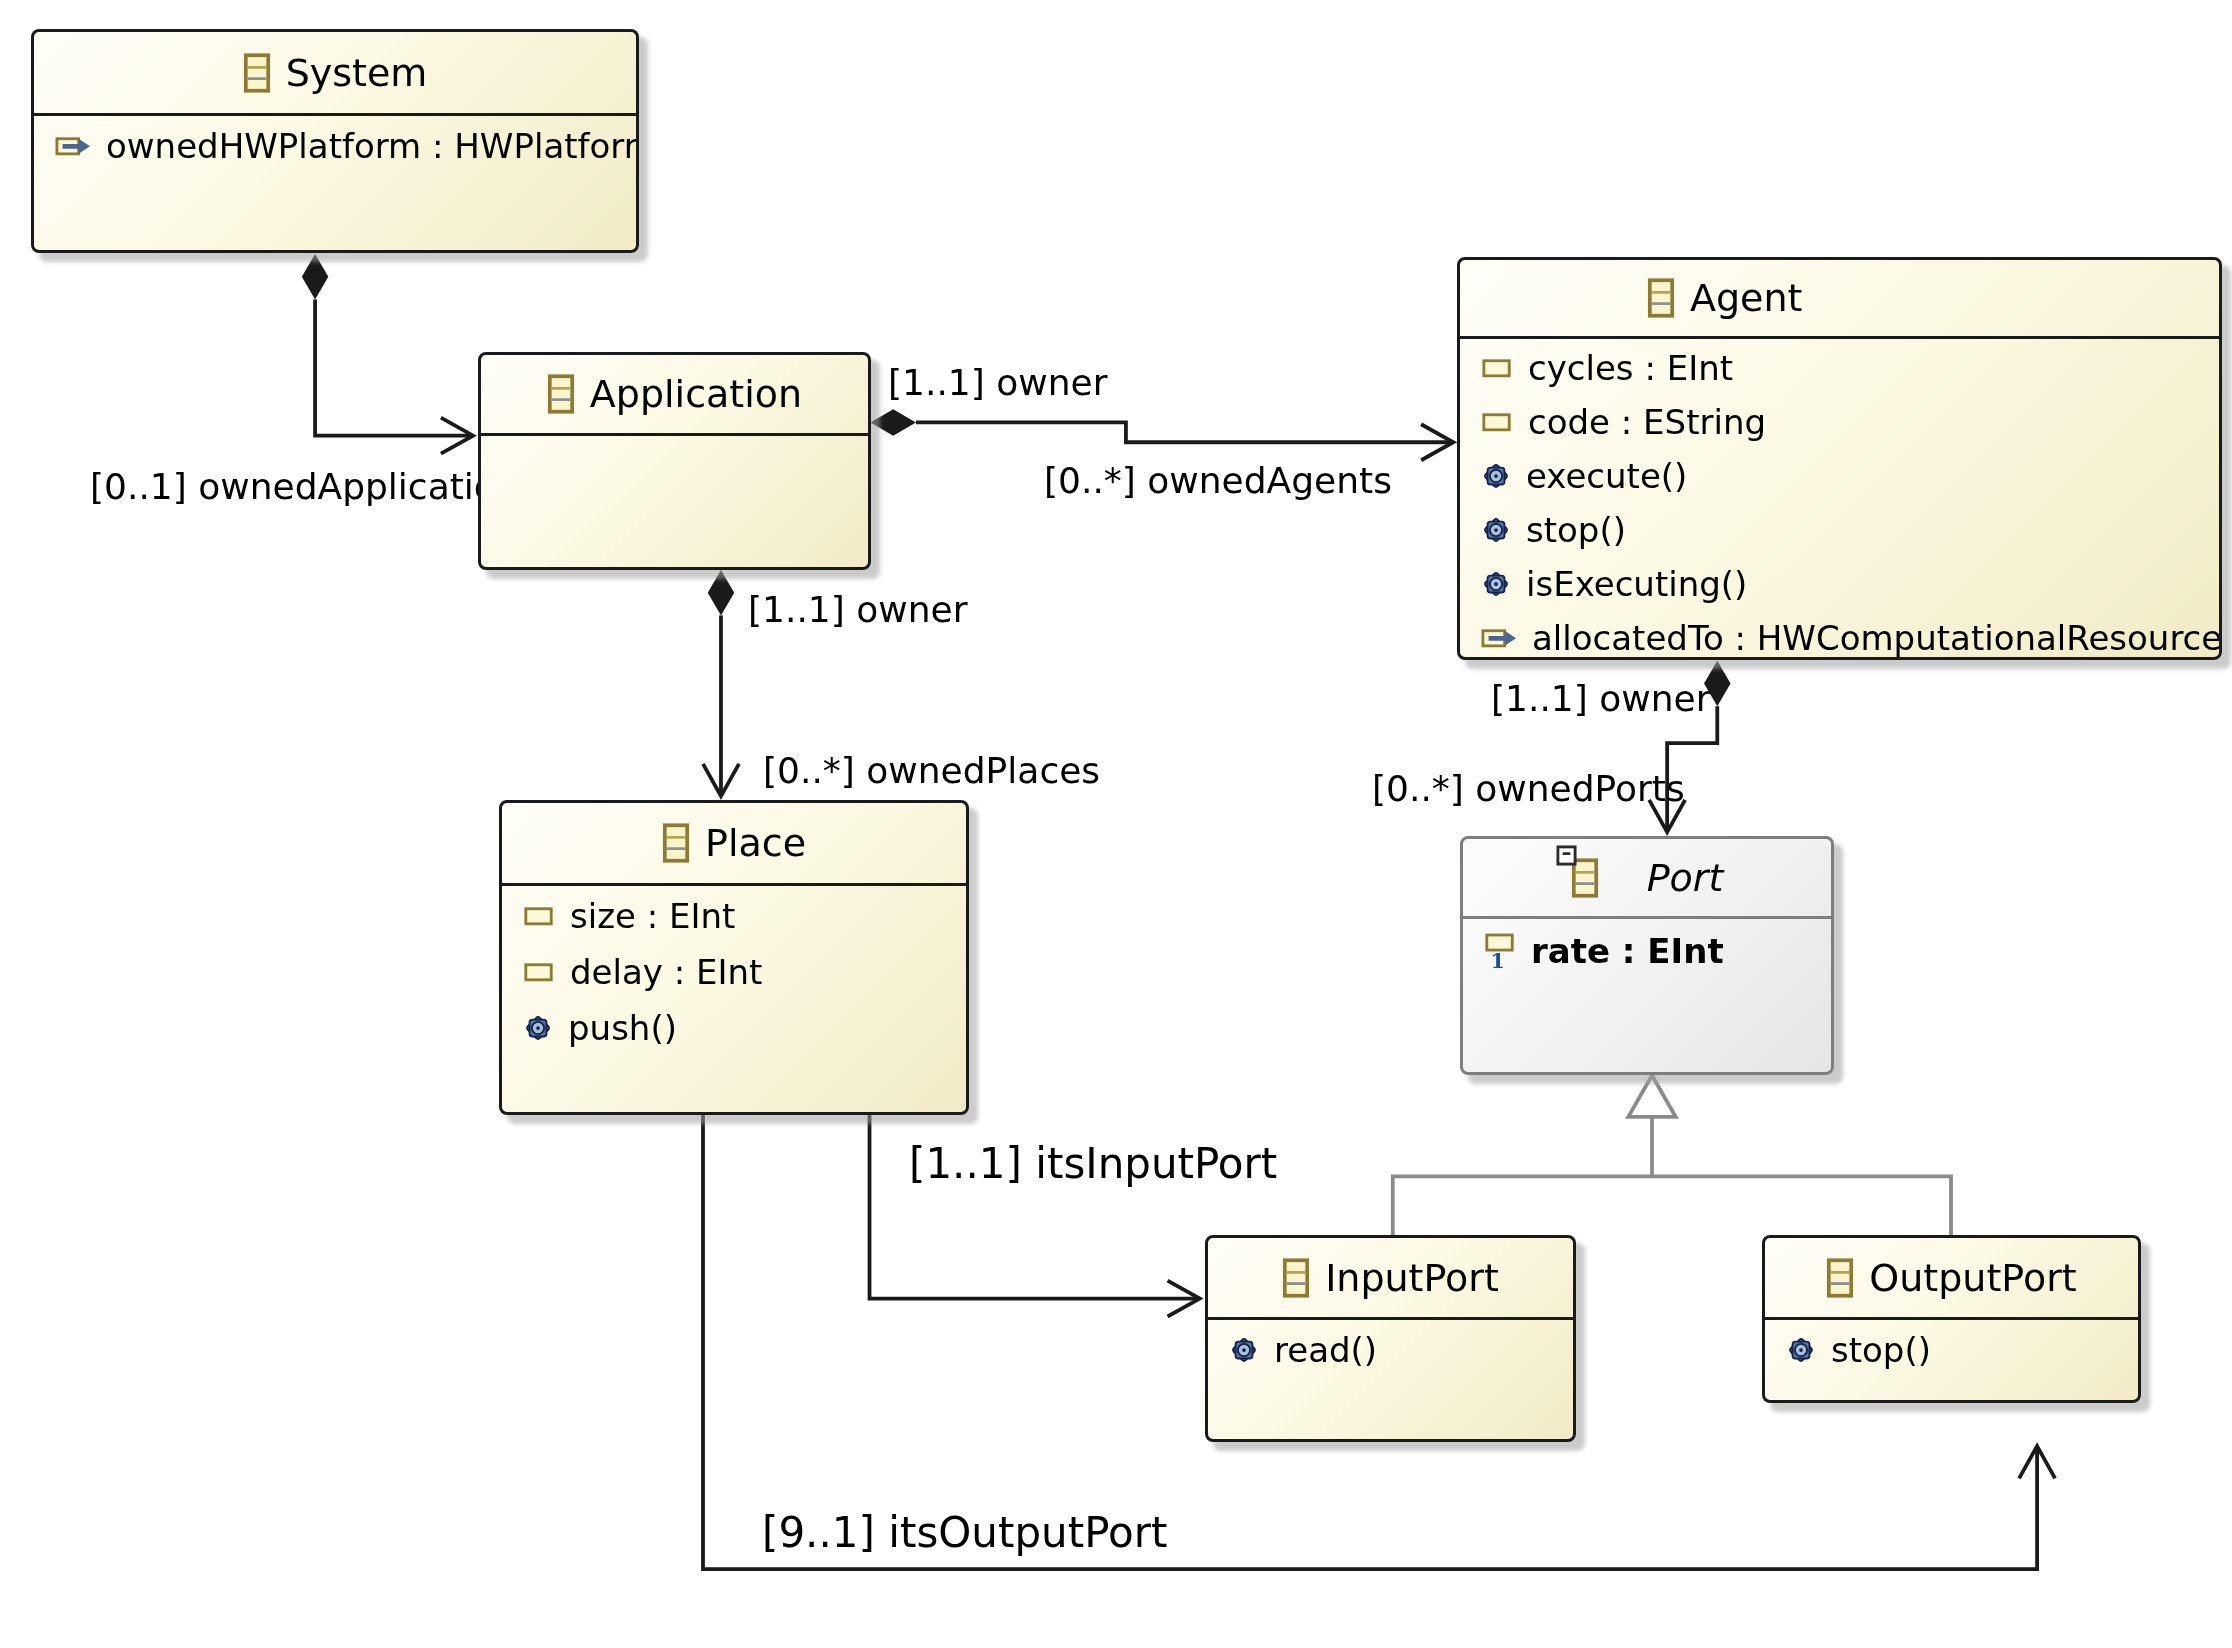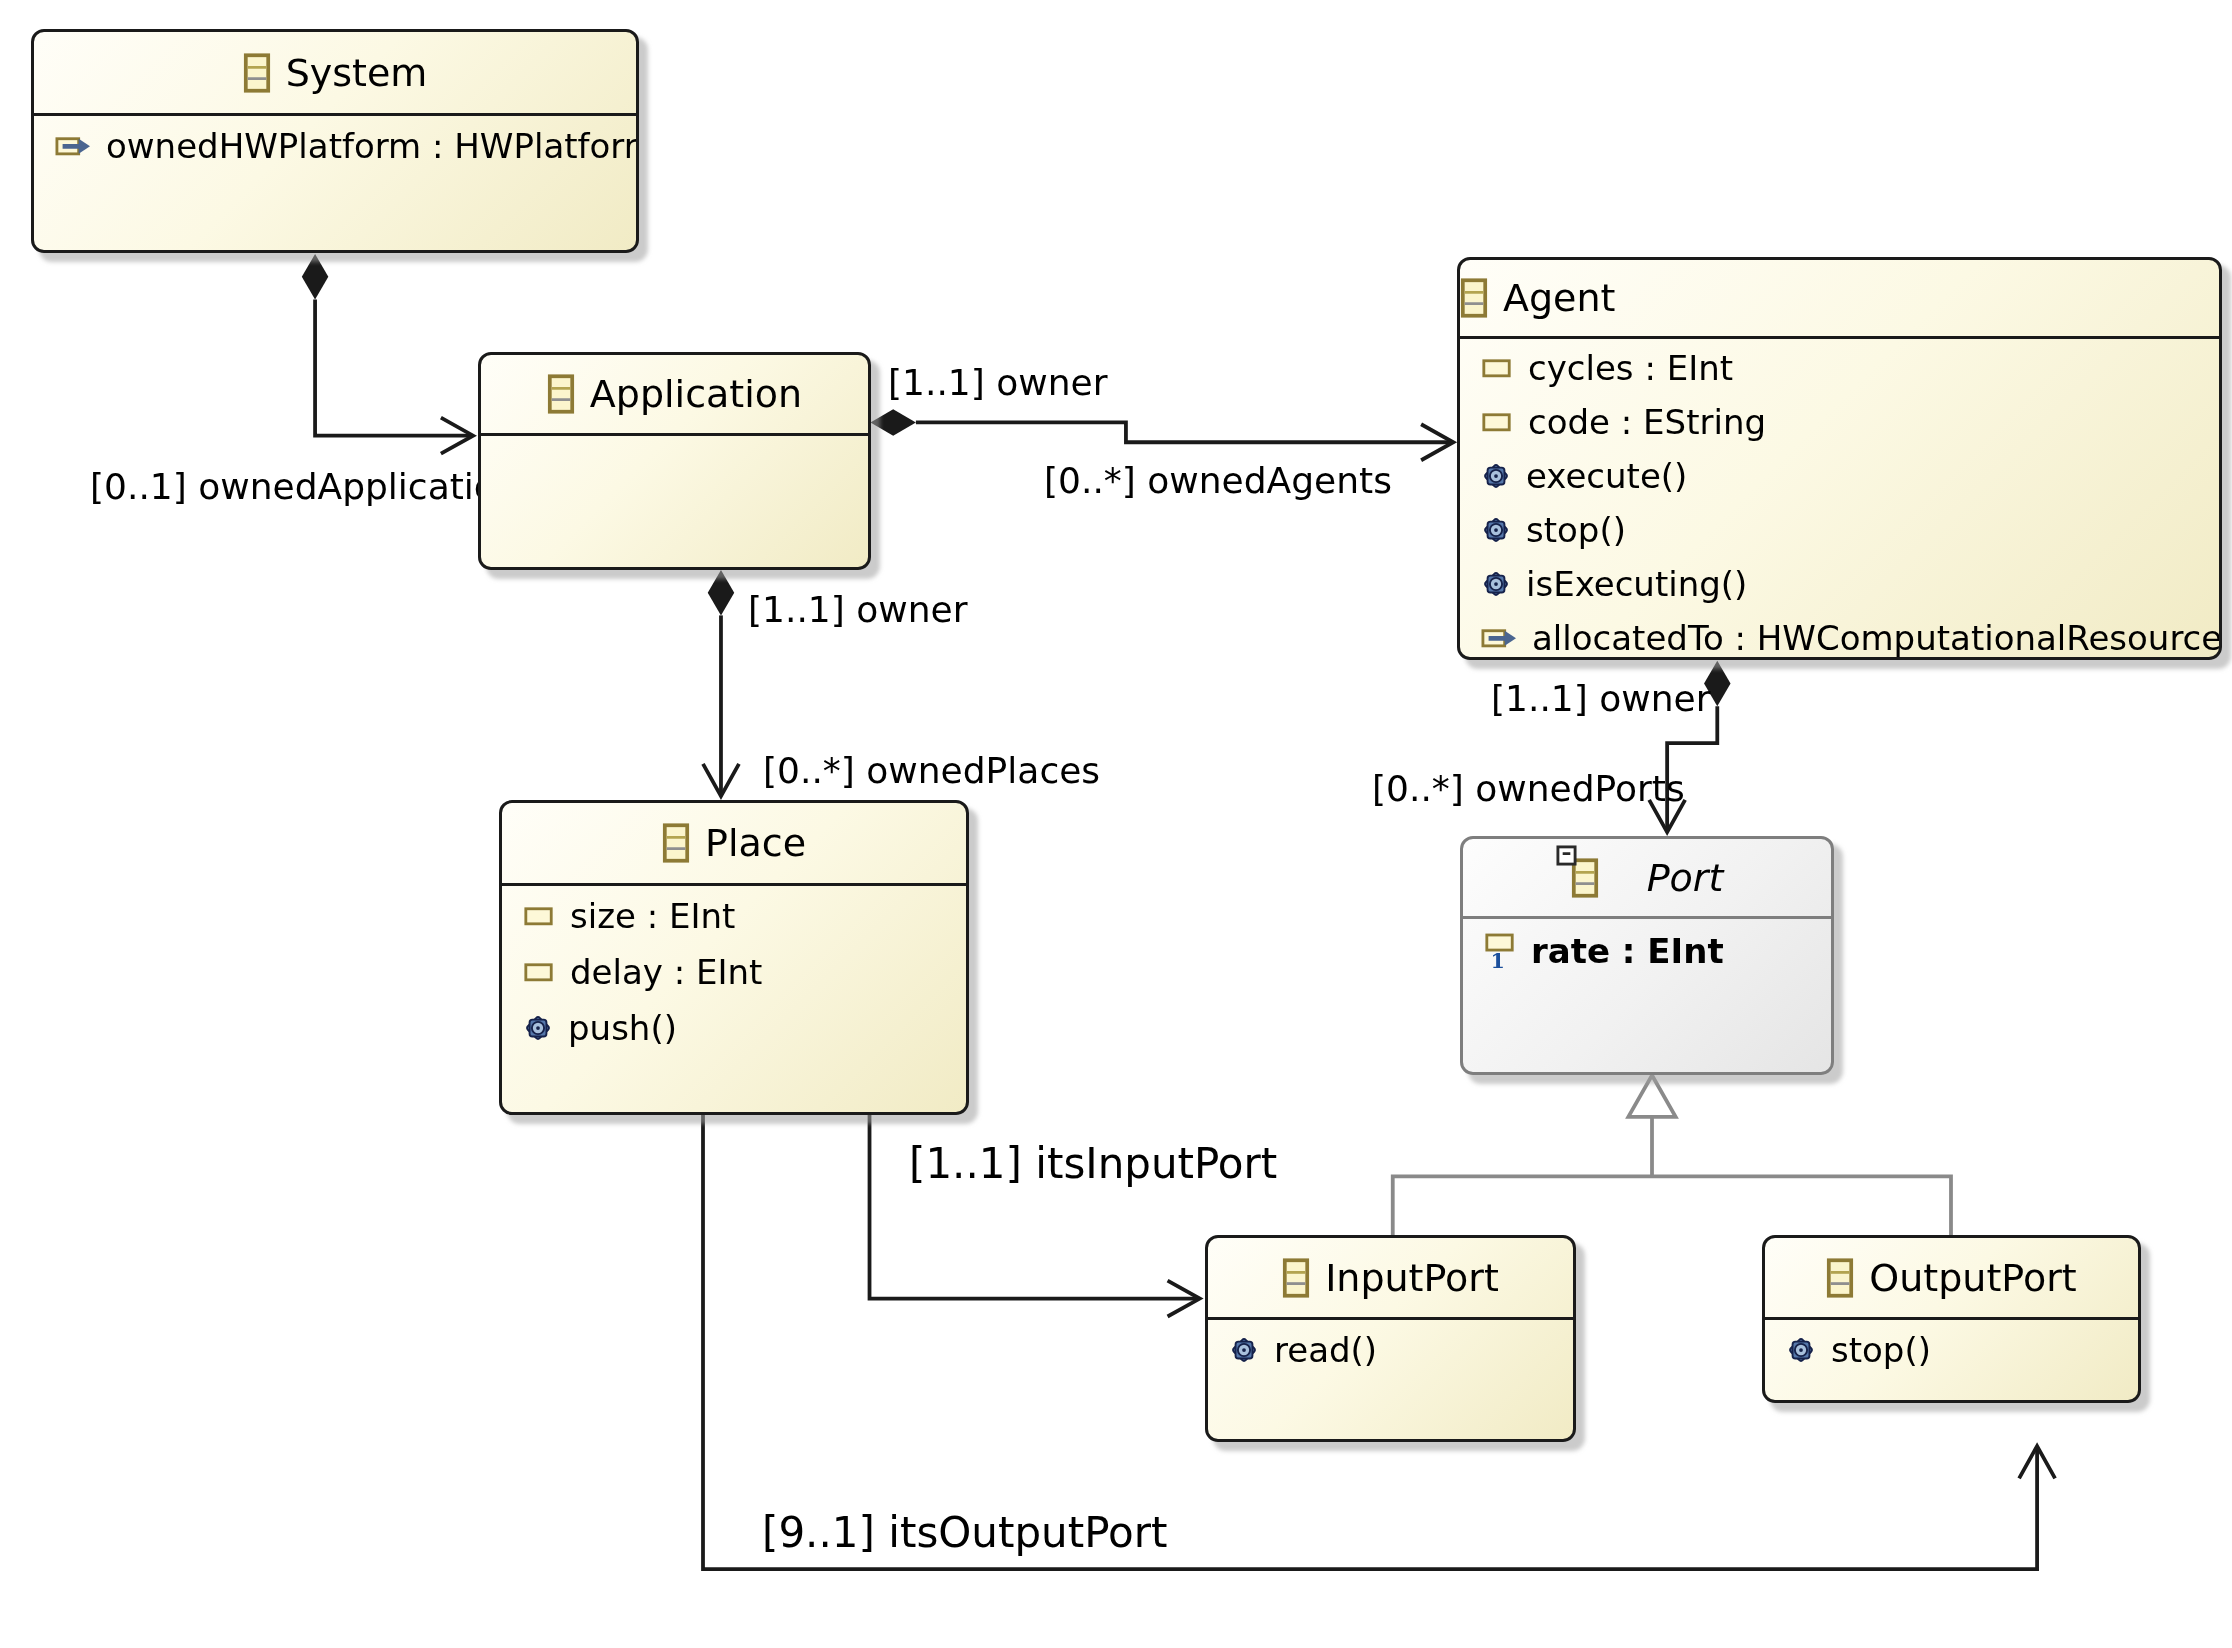--- a/index.html
+++ b/index.html
@@ -5,21 +5,21 @@
   html,body{margin:0;padding:0;background:#ffffff;}
   #canvas{
     position:relative;width:2232px;height:1649px;background:#ffffff;overflow:hidden;
     font-family:"DejaVu Sans","Liberation Sans",sans-serif;color:#000;
   }
   #edge-layer{position:absolute;left:0;top:0;width:2232px;height:1649px;}
 
   
   .uml-class{
     position:absolute;box-sizing:border-box;
-    border:3.8px solid #1a1a1a;border-radius:13px;
+    border:3.8px solid #1a1a1a;border-radius:8px;
     background:linear-gradient(135deg,#fffef8 0%,#fcf9e4 45%,#f1ebc5 100%);
     box-shadow:8.5px 8.5px 4.7px rgba(160,160,160,0.55);
     overflow:hidden;
   }
   .uml-class.abstract{
     border-color:#7e7e7e;
     background:linear-gradient(135deg,#fdfdfd 0%,#f1f1f1 55%,#e5e5e5 100%);
   }
   .cls-hdr{
     display:flex;align-items:center;justify-content:center;gap:15px;
@@ -117,21 +117,21 @@
             <line x1="5" y1="16" x2="25" y2="16" stroke="#b3a450" stroke-width="3"></line>
             <line x1="5" y1="28" x2="25" y2="28" stroke="#8f8f8f" stroke-width="3"></line>
           </svg>
       </span>
       <span class="cls-title">Application</span>
     </div>
     <div class="cls-body"></div>
   </div>
 
   <div class="uml-class" style="left:1457px;top:257px;width:765px;height:403px">
-    <div class="cls-hdr" style="height:79px;justify-content:flex-start;">
+    <div class="cls-hdr" style="height:79px;justify-content:flex-start;padding-left:187px">
       <span class="hdr-ico">
         <svg width="28" height="42" viewBox="0 0 30 44">
             <rect x="3" y="3" width="24" height="38" fill="#fbf5cd" stroke="#8d7a35" stroke-width="4"></rect>
             <line x1="5" y1="16" x2="25" y2="16" stroke="#b3a450" stroke-width="3"></line>
             <line x1="5" y1="28" x2="25" y2="28" stroke="#8f8f8f" stroke-width="3"></line>
           </svg>
       </span>
       <span class="cls-title">Agent</span>
     </div>
     <div class="cls-body">

